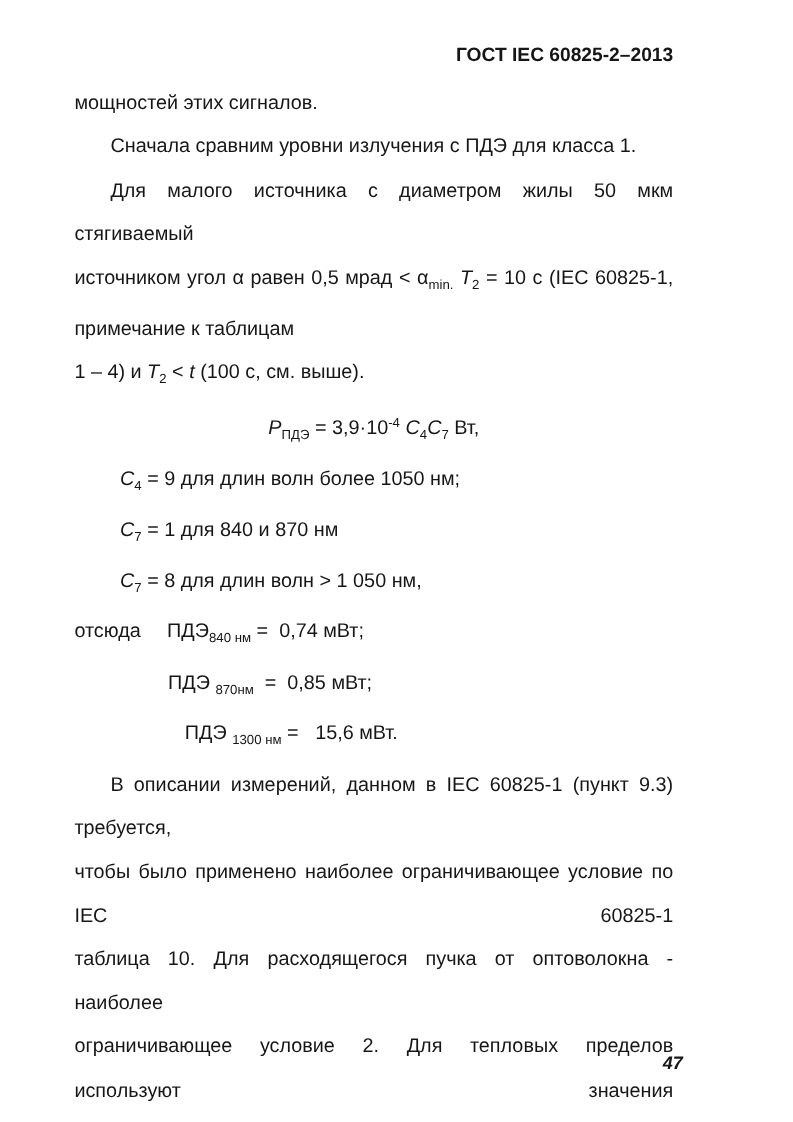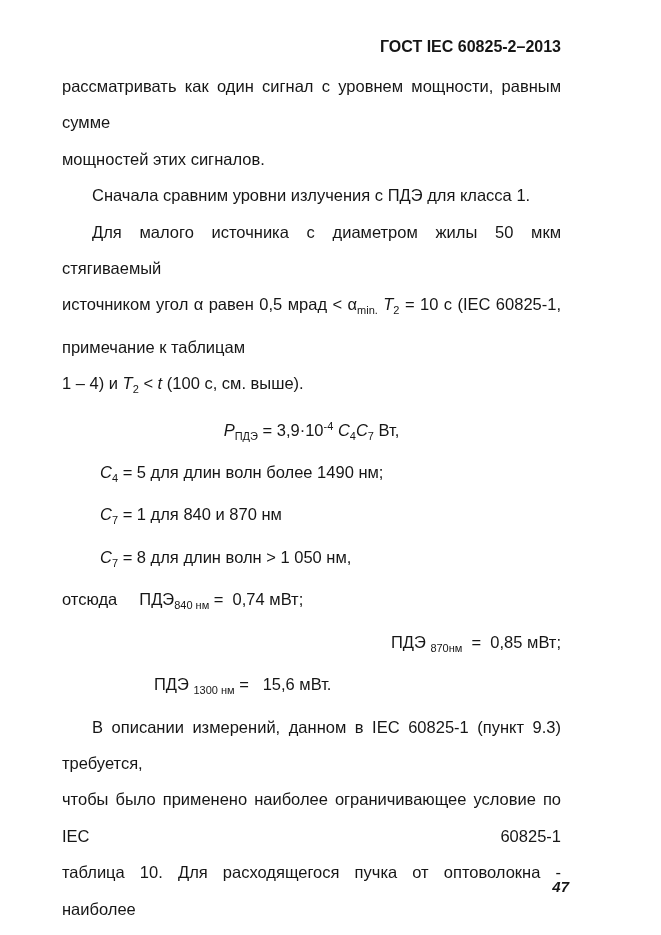--- a/index.html
+++ b/index.html
@@ -31,54 +31,53 @@
     white-space:normal;
     text-align:justify;
     text-align-last:justify;
   }
   .ind  { text-indent:30px; }
   .ctr  { text-align:center; }
   .it   { font-style:italic; }
   .sub  { font-size:11px; vertical-align:-4px; }
   .sup  { font-size:11px; vertical-align:6px; }
   .pad38 { padding-left:38px; }
-  .pad78 { padding-left:78px;text-align:right; }
+  .pad78 { padding-left:78px; }
   .pad92 { padding-left:92px; }
   .gap22 { display:inline-block; width:22px; }
   .pagenum {
     position:absolute;
     right:41px; bottom:40px;
     font-size:15px;
     font-style:italic;
     font-weight:bold;
     margin-top:36px;
   }
 </style>
 </head>
 <body>
 
 <div class="page">
 
   <div class="header">ГОСТ IEC 60825-2–2013</div>
 
   <div class="content">
 
-    <div class="ln j">рассматривать как один сигнал с уровнем мощности, равным сумме</div>
     <div class="ln">мощностей этих сигналов.</div>
 
     <div class="ln ind">Сначала сравним уровни излучения с ПДЭ для класса 1.</div>
 
     <div class="ln j ind">Для малого источника с диаметром жилы 50 мкм стягиваемый</div>
     <div class="ln j"><span>источником угол α равен 0,5 мрад &lt; α</span><span class="sub">min.</span><span> </span><span class="it">T</span><span class="sub">2</span><span> = 10 с (IEC 60825-1,</span></div>
     <div class="ln">примечание к таблицам</div>
     <div class="ln"><span>1 – 4) и </span><span class="it">T</span><span class="sub">2</span><span> &lt; </span><span class="it">t</span><span> (100 с, см. выше).</span></div>
 
     <div class="ln ctr"><span class="it">P</span><span class="sub">ПДЭ</span><span> = 3,9·10</span><span class="sup">-4</span><span> </span><span class="it">C</span><span class="sub">4</span><span class="it">C</span><span class="sub">7</span><span> Вт,</span></div>
 
-    <div class="ln pad38"><span class="it">C</span><span class="sub">4</span><span> = 5 для длин волн более 1490 нм;</span></div>
+    <div class="ln pad38"><span class="it">C</span><span class="sub">4</span><span> = 9 для длин волн более 1050 нм;</span></div>
     <div class="ln pad38"><span class="it">C</span><span class="sub">7</span><span> = 1 для 840 и 870 нм</span></div>
     <div class="ln pad38"><span class="it">C</span><span class="sub">7</span><span> = 8 для длин волн &gt; 1 050 нм,</span></div>
 
     <div class="ln"><span>отсюда</span><span class="gap22"></span><span>ПДЭ</span><span class="sub">840 нм</span><span> =  0,74 мВт;</span></div>
     <div class="ln pad78"><span>ПДЭ </span><span class="sub">870нм</span><span>  =  0,85 мВт;</span></div>
     <div class="ln pad92"><span>ПДЭ </span><span class="sub">1300 нм</span><span> =   15,6 мВт.</span></div>
 
     <div class="ln j ind">В описании измерений, данном в IEC 60825-1 (пункт 9.3) требуется,</div>
     <div class="ln j">чтобы было применено наиболее ограничивающее условие по IEC 60825-1</div>
     <div class="ln j">таблица 10. Для расходящегося пучка от оптоволокна - наиболее</div>

